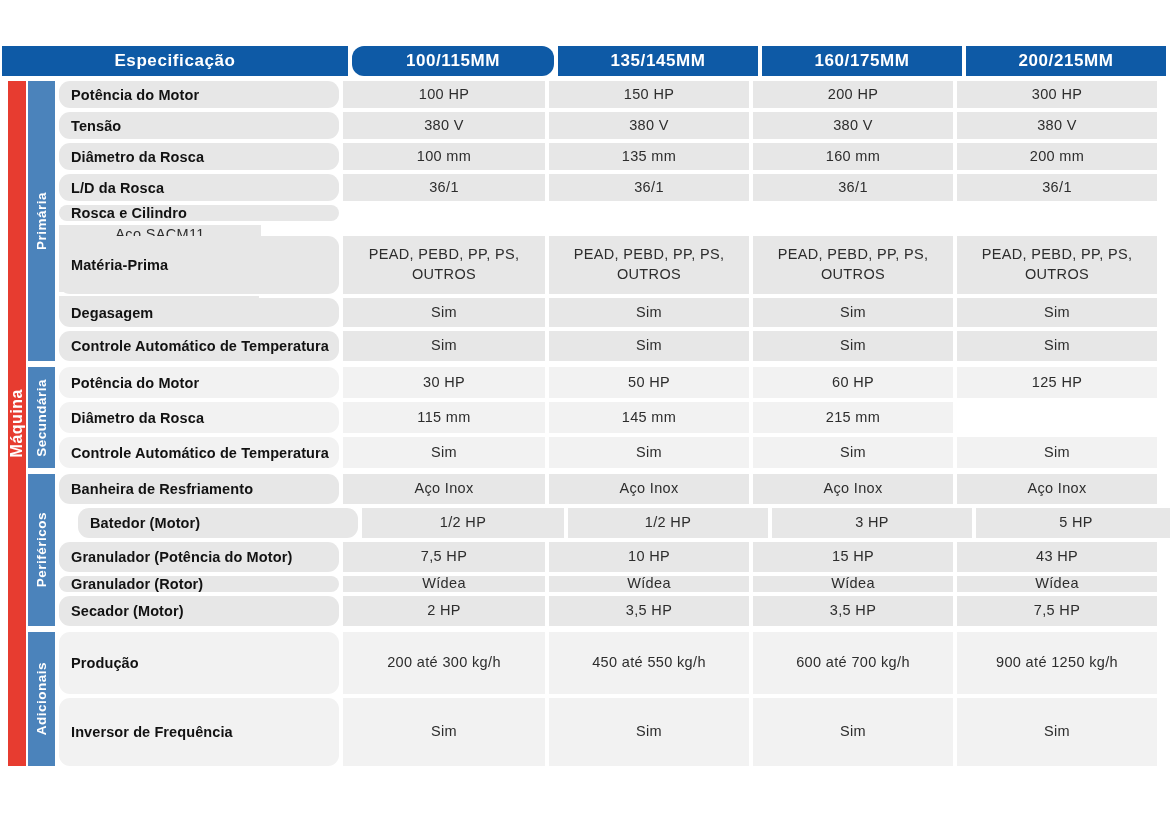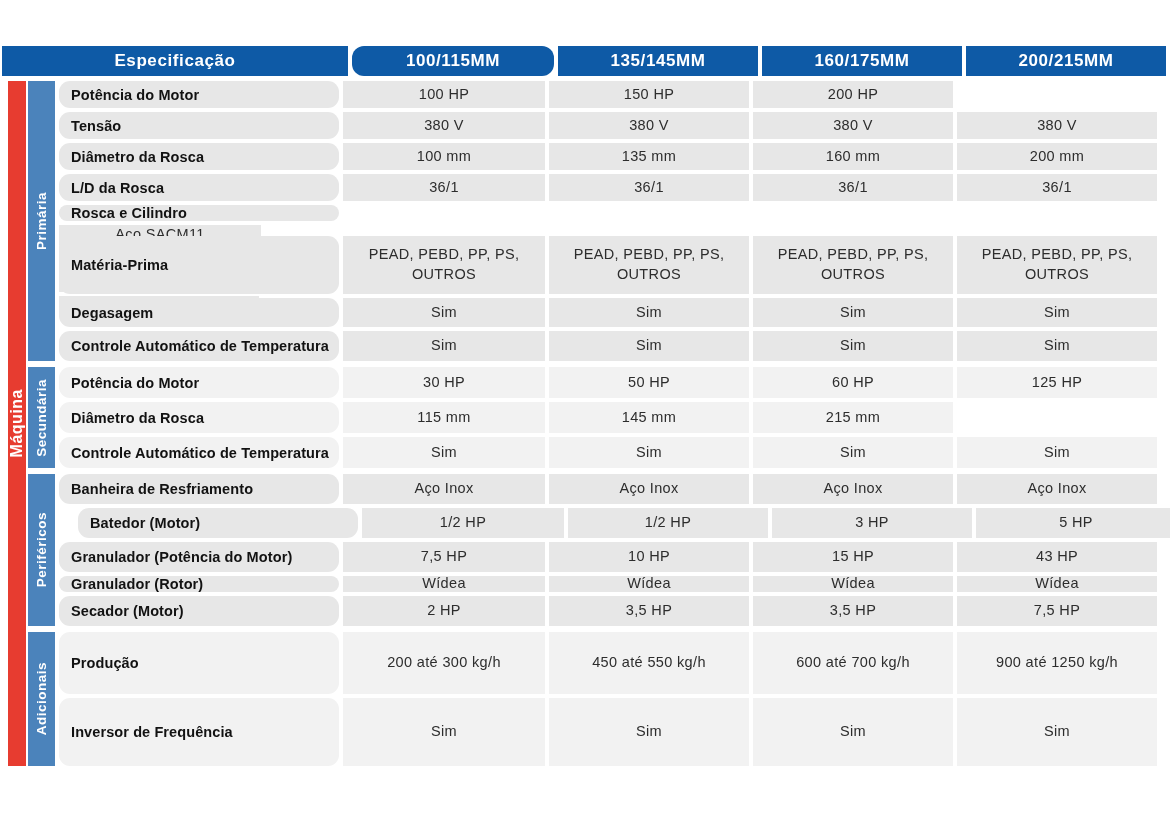--- a/index.html
+++ b/index.html
@@ -71,20 +71,21 @@
           <div class="section sec-dark">
             <div class="sbar">
               <span class="vtext">Primária</span>
             </div>
             <div class="rows">
               <div class="row" style="height: 27px;">
                 <div class="lcell">Potência do Motor</div>
                 <div class="vcell w1">100 HP</div>
                 <div class="vcell">150 HP</div>
                 <div class="vcell">200 HP</div>
+                <div class="vcell">300 HP</div>
               </div>
               <div class="row" style="height: 27px;">
                 <div class="lcell">Tensão</div>
                 <div class="vcell w1">380 V</div>
                 <div class="vcell">380 V</div>
                 <div class="vcell">380 V</div>
                 <div class="vcell">380 V</div>
               </div>
               <div class="row" style="height: 27px;">
                 <div class="lcell">Diâmetro da Rosca</div>

